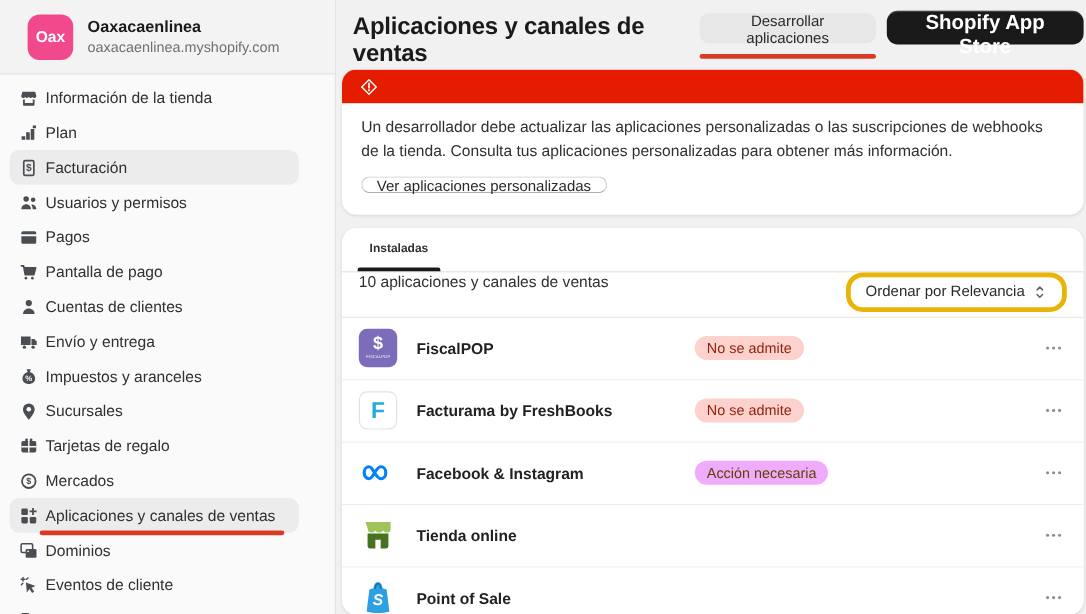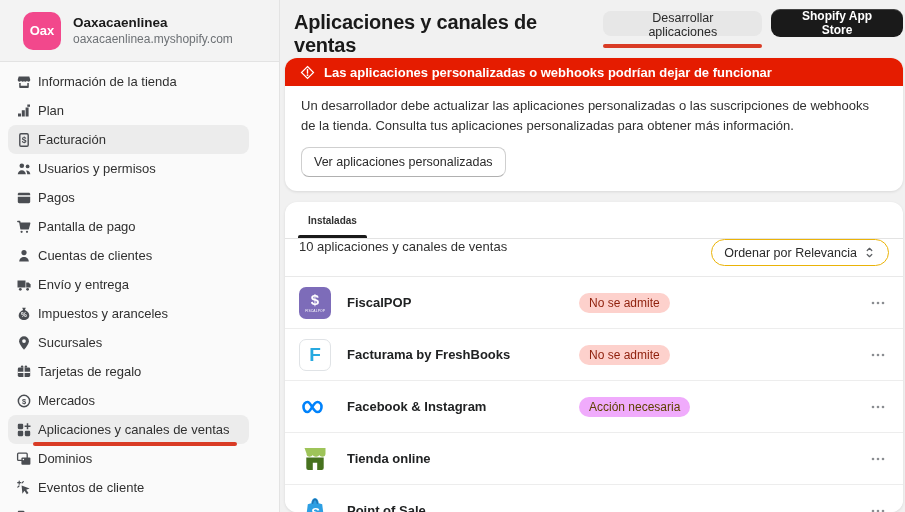--- a/index.html
+++ b/index.html
@@ -20,36 +20,36 @@
   .nicon svg{width:16px;height:16px;fill:#4a4d52}
   .nav-underline{position:absolute;left:25px;right:12px;bottom:-2px;height:4px;background:#d93b25;border-radius:2px}
 
   
   .main{flex:1;min-width:0;padding:0 2px 0 5px;display:flex;flex-direction:column}
   .main-header{display:flex;align-items:flex-start;justify-content:space-between;padding:9px 0 0 9px;height:52px;flex:0 0 52px}
   .page-title{font-size:20px;font-weight:bold;color:#1a1a1a;letter-spacing:-.2px;padding-top:2px}
   .header-actions{display:flex;gap:9px;align-items:flex-start}
   .btn-secondary{background:#e7e7e7;border:none;border-radius:8px;height:25px;margin-top:2px;padding:0 13px;font-size:12.5px;color:#2a2a2a;font-family:inherit;cursor:pointer}
   .dev-underline{margin-top:4px;height:4px;background:#d93b25;border-radius:2px}
-  .btn-dark{background:#1a1a1a;color:#fff;border:none;border-radius:9px;height:28px;padding:0 14px;font-size:12px;font-weight:bold;font-family:inherit;cursor:pointer;box-shadow:inset 0 1px 0 rgba(255,255,255,.18)}
+  .btn-dark{background:#1a1a1a;color:#fff;border:none;border-radius:9px;height:28px;padding:0 14px;font-size:17px;font-weight:bold;font-family:inherit;cursor:pointer;box-shadow:inset 0 1px 0 rgba(255,255,255,.18)}
 
   
   .alert-card{background:#fff;border-radius:12px;margin-top:6px;box-shadow:0 1px 3px rgba(0,0,0,.1);overflow:hidden}
   .alert-head{background:#e51c00;color:#fff;display:flex;align-items:center;gap:9px;padding:0 15px;height:28px;font-size:13px;font-weight:bold}
   .alert-head svg{width:15px;height:15px;flex:0 0 15px}
   .alert-body{padding:10px 16px 14px;font-size:13px;color:#303030;line-height:1.5;max-width:600px}
-  .alert-action{margin-top:12px;background:#fff;border:1px solid #cfcfcf;border-bottom:1px solid #b0b0b0;border-radius:8px;height:30px;padding:0 12px;font-size:12.5px;color:#2a2a2a;font-family:inherit;cursor:pointer}
+  .alert-action{margin-top:12px;background:#fff;border:1px solid #cfcfcf;border-bottom:1px solid #b0b0b0;border-radius:8px;height:14px;padding:0 12px;font-size:12.5px;color:#2a2a2a;font-family:inherit;cursor:pointer}
 
   
   .apps-card{background:#fff;border-radius:12px;margin-top:11px;box-shadow:0 1px 3px rgba(0,0,0,.1);flex:1;overflow:hidden;display:flex;flex-direction:column}
   .tabs-row{border-bottom:1px solid #e3e3e3;padding:0 10px;height:37px;flex:0 0 37px;display:flex}
   .tab{position:relative;display:flex;align-items:center;padding:0 13px;font-size:10px;font-weight:600;color:#303030;cursor:pointer}
   .tab.active::after{content:"";position:absolute;left:3px;right:3px;bottom:0;height:3px;background:#1a1a1a;border-radius:2px 2px 0 0}
   .count-row{display:flex;align-items:flex-start;justify-content:space-between;padding:0 14px;height:38px;flex:0 0 38px;border-bottom:1px solid #e9e9e9;font-size:13px;color:#303030}
-  .sort-btn{display:flex;align-items:center;gap:6px;border:1px solid #eab308;background:#fff;border-radius:14px;height:27px;padding:4px 12px;font-size:12.5px;color:#2a2a2a;font-family:inherit;cursor:pointer}
+  .sort-btn{display:flex;align-items:center;gap:6px;border:4px solid #eab308;background:#fff;border-radius:14px;height:33px;padding:4px 12px;font-size:12.5px;color:#2a2a2a;font-family:inherit;cursor:pointer}
   .sort-btn svg{width:13px;height:13px}
   .app-row{display:flex;align-items:center;height:52px;flex:0 0 52px;padding:0 14px;border-bottom:1px solid #ededed;background:#fff}
   .app-icon{width:32px;height:32px;flex:0 0 32px;display:flex;align-items:center;justify-content:center}
   .app-icon svg{width:32px;height:32px}
   .app-name{font-size:13px;font-weight:600;color:#202223;margin-left:16px;width:232px}
   .badge{font-size:12px;border-radius:11px;padding:3px 10px;white-space:nowrap}
   .badge.critical{background:#fdd1cc;color:#8e1f0b}
   .badge.warning{background:#f0abfc;color:#5e4200}
   .badge:empty{display:none}
   .row-menu{margin-left:auto;width:22px;height:22px;border:none;background:none;cursor:pointer;display:flex;align-items:center;justify-content:center}
@@ -263,21 +263,20 @@
       </div>
     </div>
 
     <div class="alert-card">
       <div class="alert-head">
         <svg viewBox="0 0 16 16" fill="none">
             <path d="M8 1.6 14.4 8 8 14.4 1.6 8z" stroke="#fff" stroke-width="1.3"></path>
             <path d="M8 4.8v3.9" stroke="#fff" stroke-width="1.5" stroke-linecap="round"></path>
             <circle cx="8" cy="10.9" r=".95" fill="#fff"></circle>
           </svg>
-        <span>Las aplicaciones personalizadas o webhooks podrían dejar de funcionar</span>
       </div>
       <div class="alert-body">
         <div>Un desarrollador debe actualizar las aplicaciones personalizadas o las suscripciones de webhooks de la tienda. Consulta tus aplicaciones personalizadas para obtener más información.</div>
         <button class="alert-action">Ver aplicaciones personalizadas</button>
       </div>
     </div>
 
     <div class="apps-card">
 
       <div class="tabs-row">

